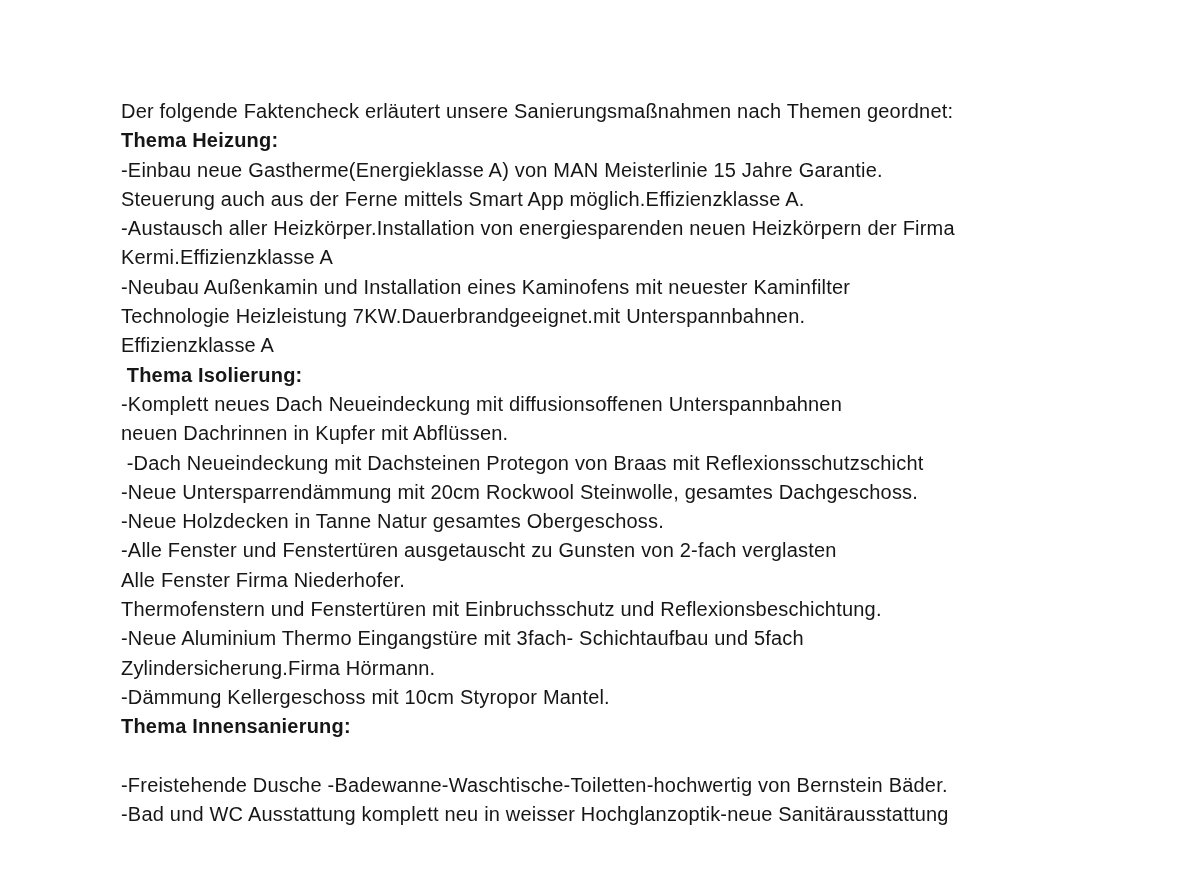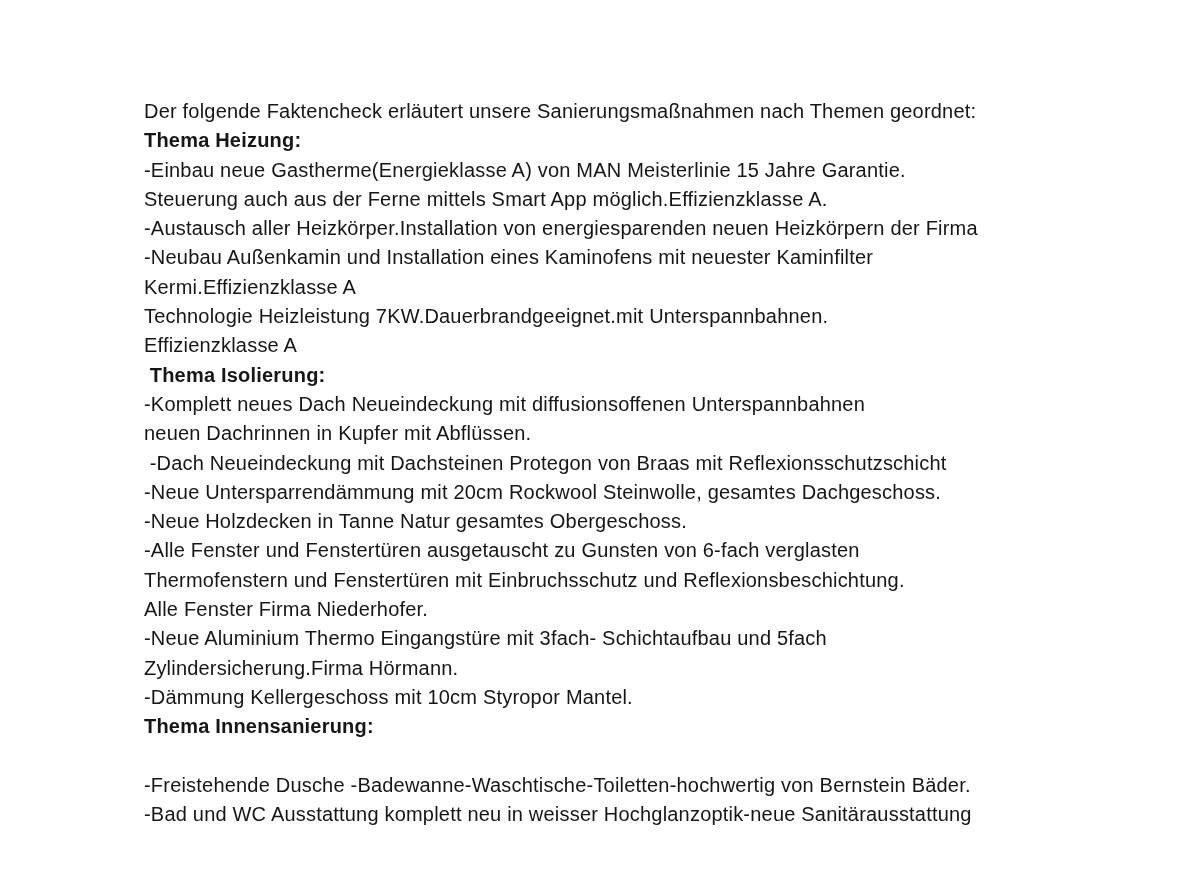--- a/index.html
+++ b/index.html
@@ -20,21 +20,21 @@
     position: relative;
     width: 1182px;
     height: 887px;
     background: #ffffff;
     box-sizing: border-box;
     padding: 0;
   }
 
   #document-body {
     position: absolute;
-    left: 144px;
+    left: 121px;
     top: 97px;
     width: 960px;
   }
 
   .doc-line {
     font-size: 20px;
     line-height: 29.3px;
     white-space: pre;
     letter-spacing: 0.01em;
     color: #161616;
@@ -52,33 +52,33 @@
 </head>
 <body>
 
 <div id="document-page">
   <article id="document-body">
       <div class="doc-line">Der folgende Faktencheck erläutert unsere Sanierungsmaßnahmen nach Themen geordnet:</div>
       <div class="doc-line heading">Thema Heizung:</div>
       <div class="doc-line">-Einbau neue Gastherme(Energieklasse A) von MAN Meisterlinie 15 Jahre Garantie.</div>
       <div class="doc-line">Steuerung auch aus der Ferne mittels Smart App möglich.Effizienzklasse A.</div>
       <div class="doc-line">-Austausch aller Heizkörper.Installation von energiesparenden neuen Heizkörpern der Firma</div>
+      <div class="doc-line">Kermi.Effizienzklasse A</div>
       <div class="doc-line">-Neubau Außenkamin und Installation eines Kaminofens mit neuester Kaminfilter</div>
-      <div class="doc-line">Kermi.Effizienzklasse A</div>
       <div class="doc-line">Technologie Heizleistung 7KW.Dauerbrandgeeignet.mit Unterspannbahnen.</div>
       <div class="doc-line">Effizienzklasse A</div>
       <div class="doc-line heading"> Thema Isolierung:</div>
       <div class="doc-line">-Komplett neues Dach Neueindeckung mit diffusionsoffenen Unterspannbahnen</div>
       <div class="doc-line">neuen Dachrinnen in Kupfer mit Abflüssen.</div>
       <div class="doc-line"> -Dach Neueindeckung mit Dachsteinen Protegon von Braas mit Reflexionsschutzschicht</div>
       <div class="doc-line">-Neue Untersparrendämmung mit 20cm Rockwool Steinwolle, gesamtes Dachgeschoss.</div>
       <div class="doc-line">-Neue Holzdecken in Tanne Natur gesamtes Obergeschoss.</div>
-      <div class="doc-line">-Alle Fenster und Fenstertüren ausgetauscht zu Gunsten von 6-fach verglasten</div>
+      <div class="doc-line">-Alle Fenster und Fenstertüren ausgetauscht zu Gunsten von 2-fach verglasten</div>
+      <div class="doc-line">Alle Fenster Firma Niederhofer.</div>
       <div class="doc-line">Thermofenstern und Fenstertüren mit Einbruchsschutz und Reflexionsbeschichtung.</div>
-      <div class="doc-line">Alle Fenster Firma Niederhofer.</div>
       <div class="doc-line">-Neue Aluminium Thermo Eingangstüre mit 3fach- Schichtaufbau und 5fach</div>
       <div class="doc-line">Zylindersicherung.Firma Hörmann.</div>
       <div class="doc-line">-Dämmung Kellergeschoss mit 10cm Styropor Mantel.</div>
       <div class="doc-line heading">Thema Innensanierung:</div>
       <div class="doc-line blank"> </div>
       <div class="doc-line">-Freistehende Dusche -Badewanne-Waschtische-Toiletten-hochwertig von Bernstein Bäder.</div>
       <div class="doc-line">-Bad und WC Ausstattung komplett neu in weisser Hochglanzoptik-neue Sanitärausstattung</div>
     </article>
 </div>
 

